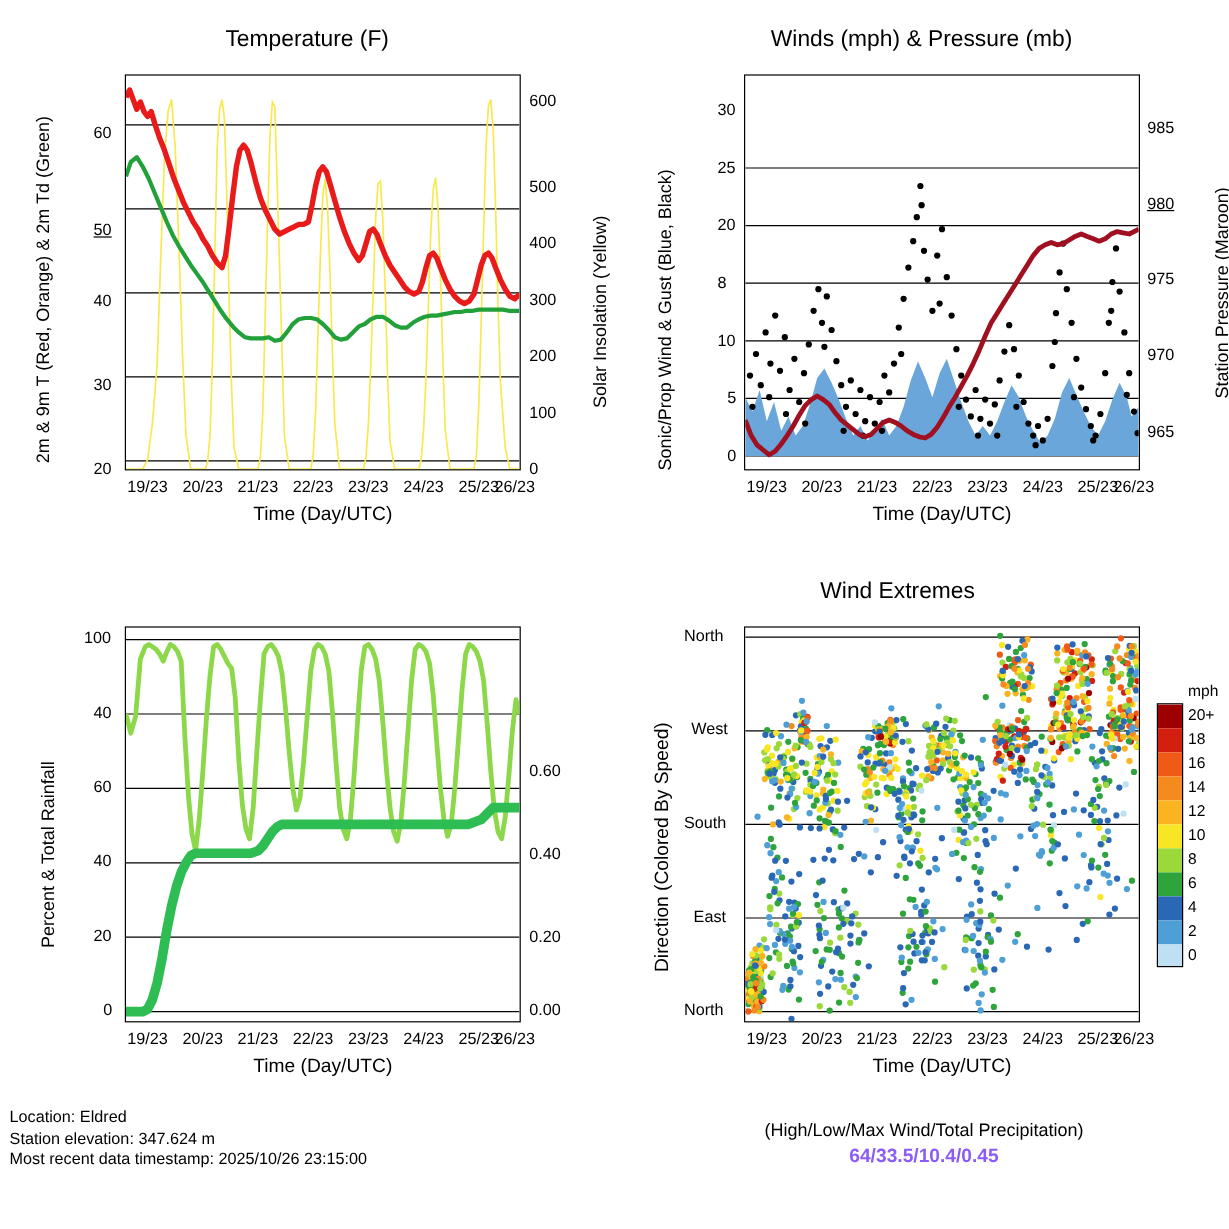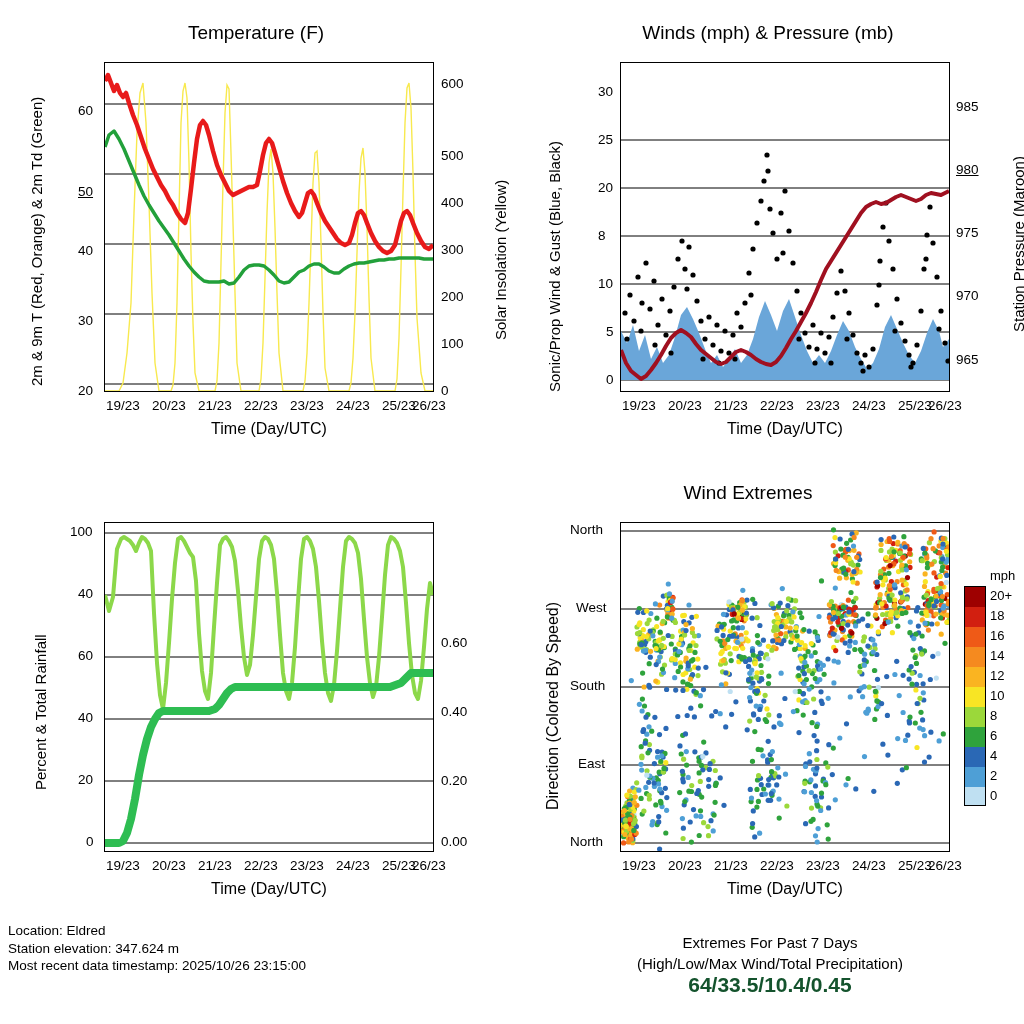--- a/index.html
+++ b/index.html
@@ -23,21 +23,21 @@
   svg{display:block;}
   .axlabel{position:absolute;font-size:16px;text-align:center;}
   .vlabel{
     position:absolute;font-size:15px;
     transform-origin:0 0;
     white-space:nowrap;
   }
   .ticklab{position:absolute;font-size:13.5px;white-space:nowrap;}
   .footer{position:absolute;font-size:13.5px;line-height:17.5px;}
   .extremes{position:absolute;text-align:center;font-size:15px;line-height:21px;}
-  .extval{color:#14532d;font-weight:bold;font-size:21px;}
+  .extval{color:#8b5cf6;font-weight:bold;font-size:16px;}
   .cbar-lab{position:absolute;font-size:13px;}
 </style>
 </head>
 <body>
 
 <div class="panel" style="left:0;top:0;width:512px;height:460px;">
   <div class="ptitle" style="top:22px;">Temperature (F)</div>
 
   <div class="plotbox" style="left:104px;top:62px;width:330px;height:330px;">
     <svg width="328" height="328" viewBox="0 0 328 328">
@@ -1927,16 +1927,15 @@
   <div class="vlabel" style="left:32px;top:350px;transform:rotate(-90deg);font-size:16px;">Direction (Colored By Speed)</div>
 </div>
 
 <div class="footer" style="left:8px;top:922px;">
   <div>Location: Eldred</div>
   <div>Station elevation: 347.624 m</div>
   <div>Most recent data timestamp: 2025/10/26 23:15:00</div>
 </div>
 
 <div class="extremes" style="left:560px;top:932px;width:420px;">
-  <div>Extremes For Past 7 Days</div>
   <div>(High/Low/Max Wind/Total Precipitation)</div>
   <div class="extval">64/33.5/10.4/0.45</div>
 </div>
 
 </body></html>

